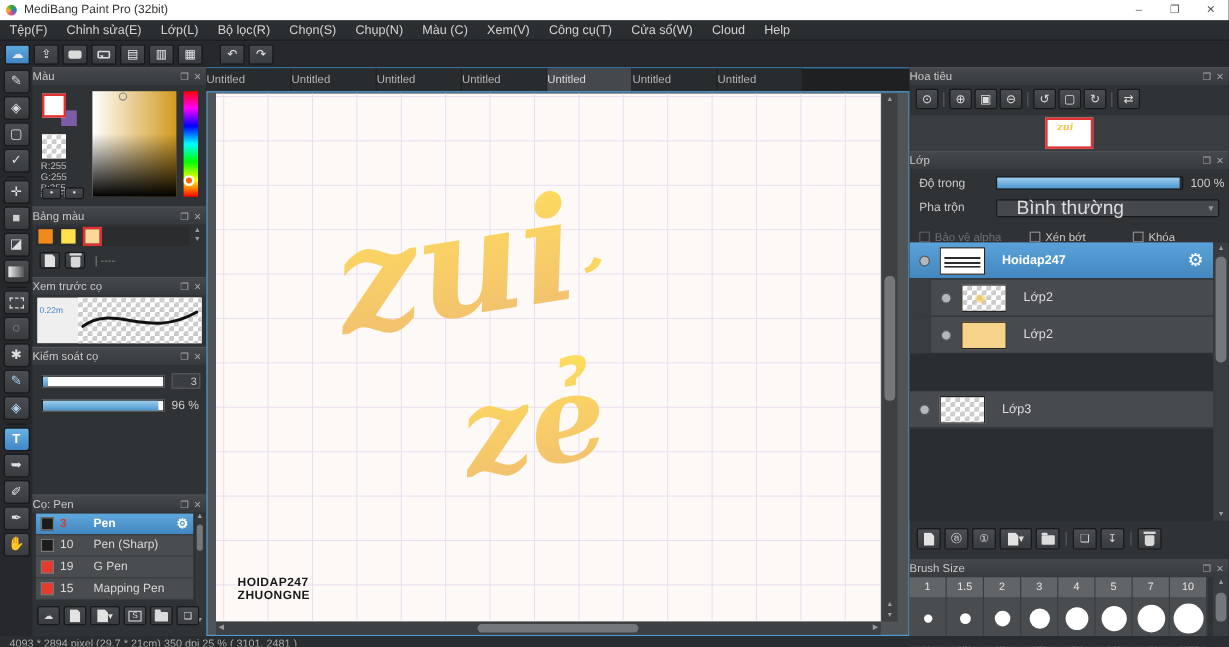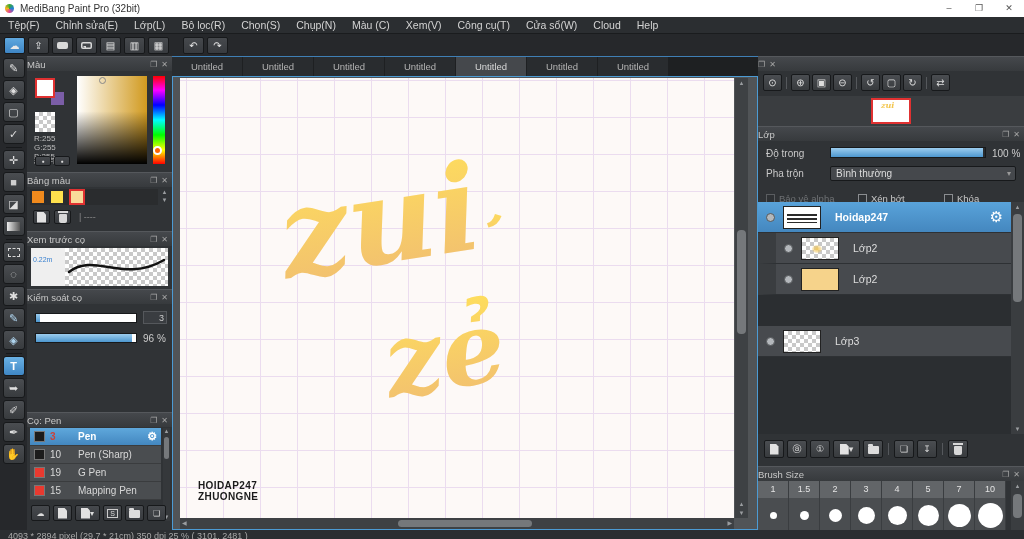--- a/index.html
+++ b/index.html
@@ -48,21 +48,21 @@
 .valbox{width:24px;height:13px;background:#3A3D41;border:1px solid #55585C;color:#CCC;font-size:9px;text-align:right;padding-right:2px;line-height:12px}
 
 .brow{height:18px;display:flex;align-items:center;font-size:10px;color:#D8D8D8;border-bottom:1px solid #3A3C3E;background:#4A4D50;padding-left:4px}
 .brow.sel{background:linear-gradient(#5FA8DC,#4387C0);color:#FFF;font-weight:bold}
 .bsw{width:11px;height:11px;border:1px solid #777;flex:0 0 auto}
 .bnum{width:28px;text-align:left;margin-left:5px;flex:0 0 auto}
 .scroll-track{background:#35383B}
 .scroll-thumb{background:#75787B;border-radius:4px}
 .arr{color:#9A9DA0;font-size:6px;text-align:center;line-height:7px}
 
-.tab{width:71px;height:20px;background:#292C2F;border-right:1px solid #1E2022;color:#B4B4B4;font-size:9.5px;text-align:center;line-height:20px}
+.tab{width:71px;height:20px;background:#292C2F;border-right:1px solid #1E2022;color:#B4B4B4;font-size:9.5px;text-align:left;line-height:20px}
 .tab.on{background:#45484C;color:#D8D8D8}
 .canvas-grid{background-color:#FDF9F7;background-image:linear-gradient(#EBDCEF 1px,transparent 1px),linear-gradient(90deg,#EBDCEF 1px,transparent 1px);background-size:37px 37px;background-position:6px 2px}
 .wm{font-size:10px;font-weight:bold;color:#1A1A1A;line-height:11px;letter-spacing:.4px}
 
 .rpanel{left:758px;width:266px;background:#303336}
 .navbtn{width:19px;height:17px;background:linear-gradient(#4A4D51,#383B3E);border:1px solid #17191B;border-radius:2px;color:#DDD;font-size:10px;display:flex;align-items:center;justify-content:center}
 .nav-sep{width:1px;height:12px;background:#55585C;margin:0 2px}
 .lrow{left:0;width:253px;height:31px;display:flex;align-items:center;background:#474A4E;border-bottom:1px solid #2E3134}
 .lrow.sel{background:linear-gradient(#59A3DA,#4487BF)}
 .lrow.ind{border-left:18px solid #3A3D40}
@@ -380,20 +380,21 @@
     <div class="abs" style="left:7px;top:441px;width:554px;height:11px;background:#3E4144">
       <div class="arr abs" style="left:2px;top:2px">◀</div>
       <div class="scroll-thumb abs" style="left:218px;top:2px;width:134px;height:7px"></div>
       <div class="arr abs" style="right:2px;top:2px">▶</div>
     </div>
   </div>
 </div>
 
 <div class="abs rpanel" style="top:56px;height:70px">
   <div class="panel-h">
+    <span class="t">Hoa tiêu</span>
     <span class="ph-ic">❐</span>
     <span class="ph-ic">✕</span>
   </div>
   <div style="display:flex;align-items:center;gap:2px;padding:3px 0 0 5px">
     <span class="navbtn">
         <span>⊙</span>
       </span>
     <span class="nav-sep"></span>
     <span class="navbtn">
         <span>⊕</span>
@@ -432,21 +433,21 @@
     <span class="ph-ic">❐</span>
     <span class="ph-ic">✕</span>
   </div>
   <span class="abs" style="left:8px;top:22px;font-size:10px;color:#C9C9C9">Độ trong</span>
   <div class="abs" style="left:72px;top:21px;width:156px;height:11px;border:1px solid #17191B;background:#2A2C2E">
     <div class="bluefill" style="width:99%"></div>
   </div>
   <span class="abs" style="left:234px;top:22px;font-size:10px;color:#CCC">100 %</span>
   <span class="abs" style="left:8px;top:42px;font-size:10px;color:#C9C9C9">Pha trộn</span>
   <div class="abs" style="left:72px;top:40px;width:186px;height:15px;background:#45484C;border:1px solid #17191B;border-radius:2px;display:flex;align-items:center">
-    <span style="font-size:10px;color:#DDD;padding-left:5px;flex:1">Bình thường</span>
+    <span style="font-size:16px;color:#DDD;padding-left:16px;flex:1">Bình thường</span>
     <span style="font-size:8px;color:#999;padding-right:4px">▾</span>
   </div>
   <div class="abs dim" style="left:8px;top:62px"><span class="cb"></span><span class="cb-lab">Bảo vệ alpha</span></div>
   <div class="abs" style="left:100px;top:62px"><span class="cb"></span><span class="cb-lab">Xén bớt</span></div>
   <div class="abs" style="left:186px;top:62px"><span class="cb"></span><span class="cb-lab">Khóa</span></div>
 
   <div class="abs" style="left:0;top:76px;width:266px;height:232px;background:#2B2E31">
     <div class="lrow sel abs" style="top:0">
       <span class="vis-dot"></span>
       <span class="lthumb" style="background:#FFF">

